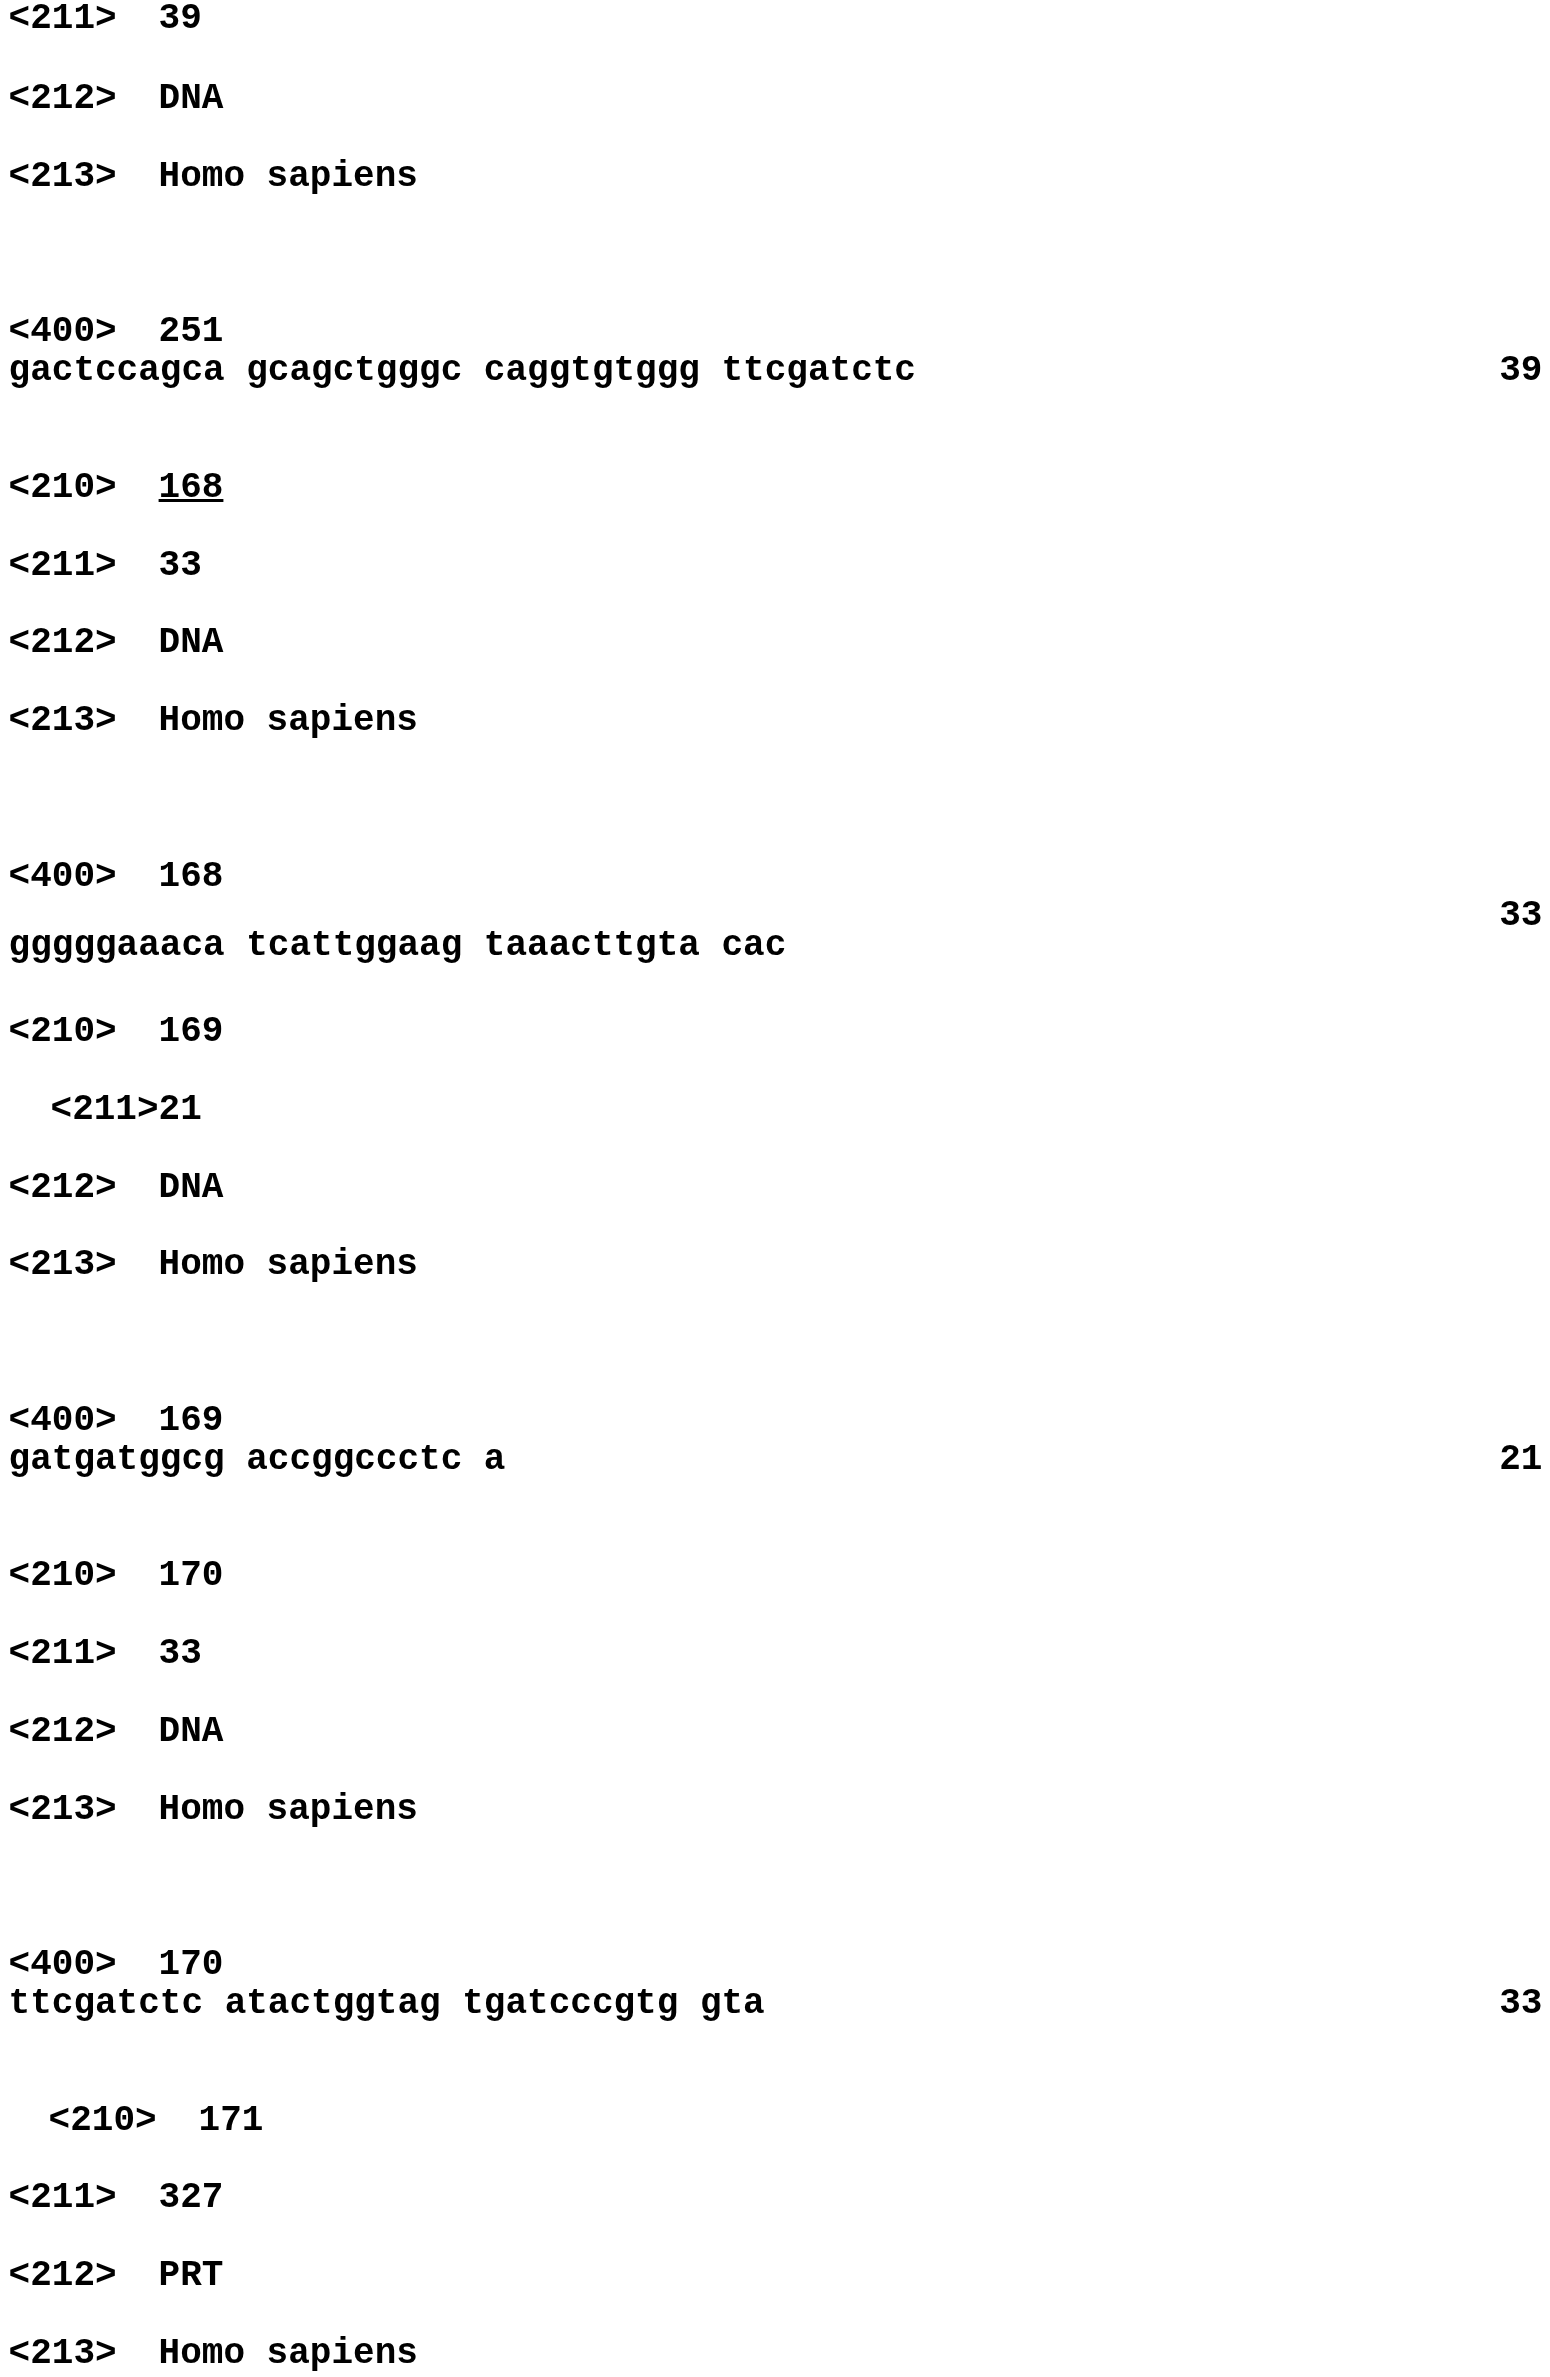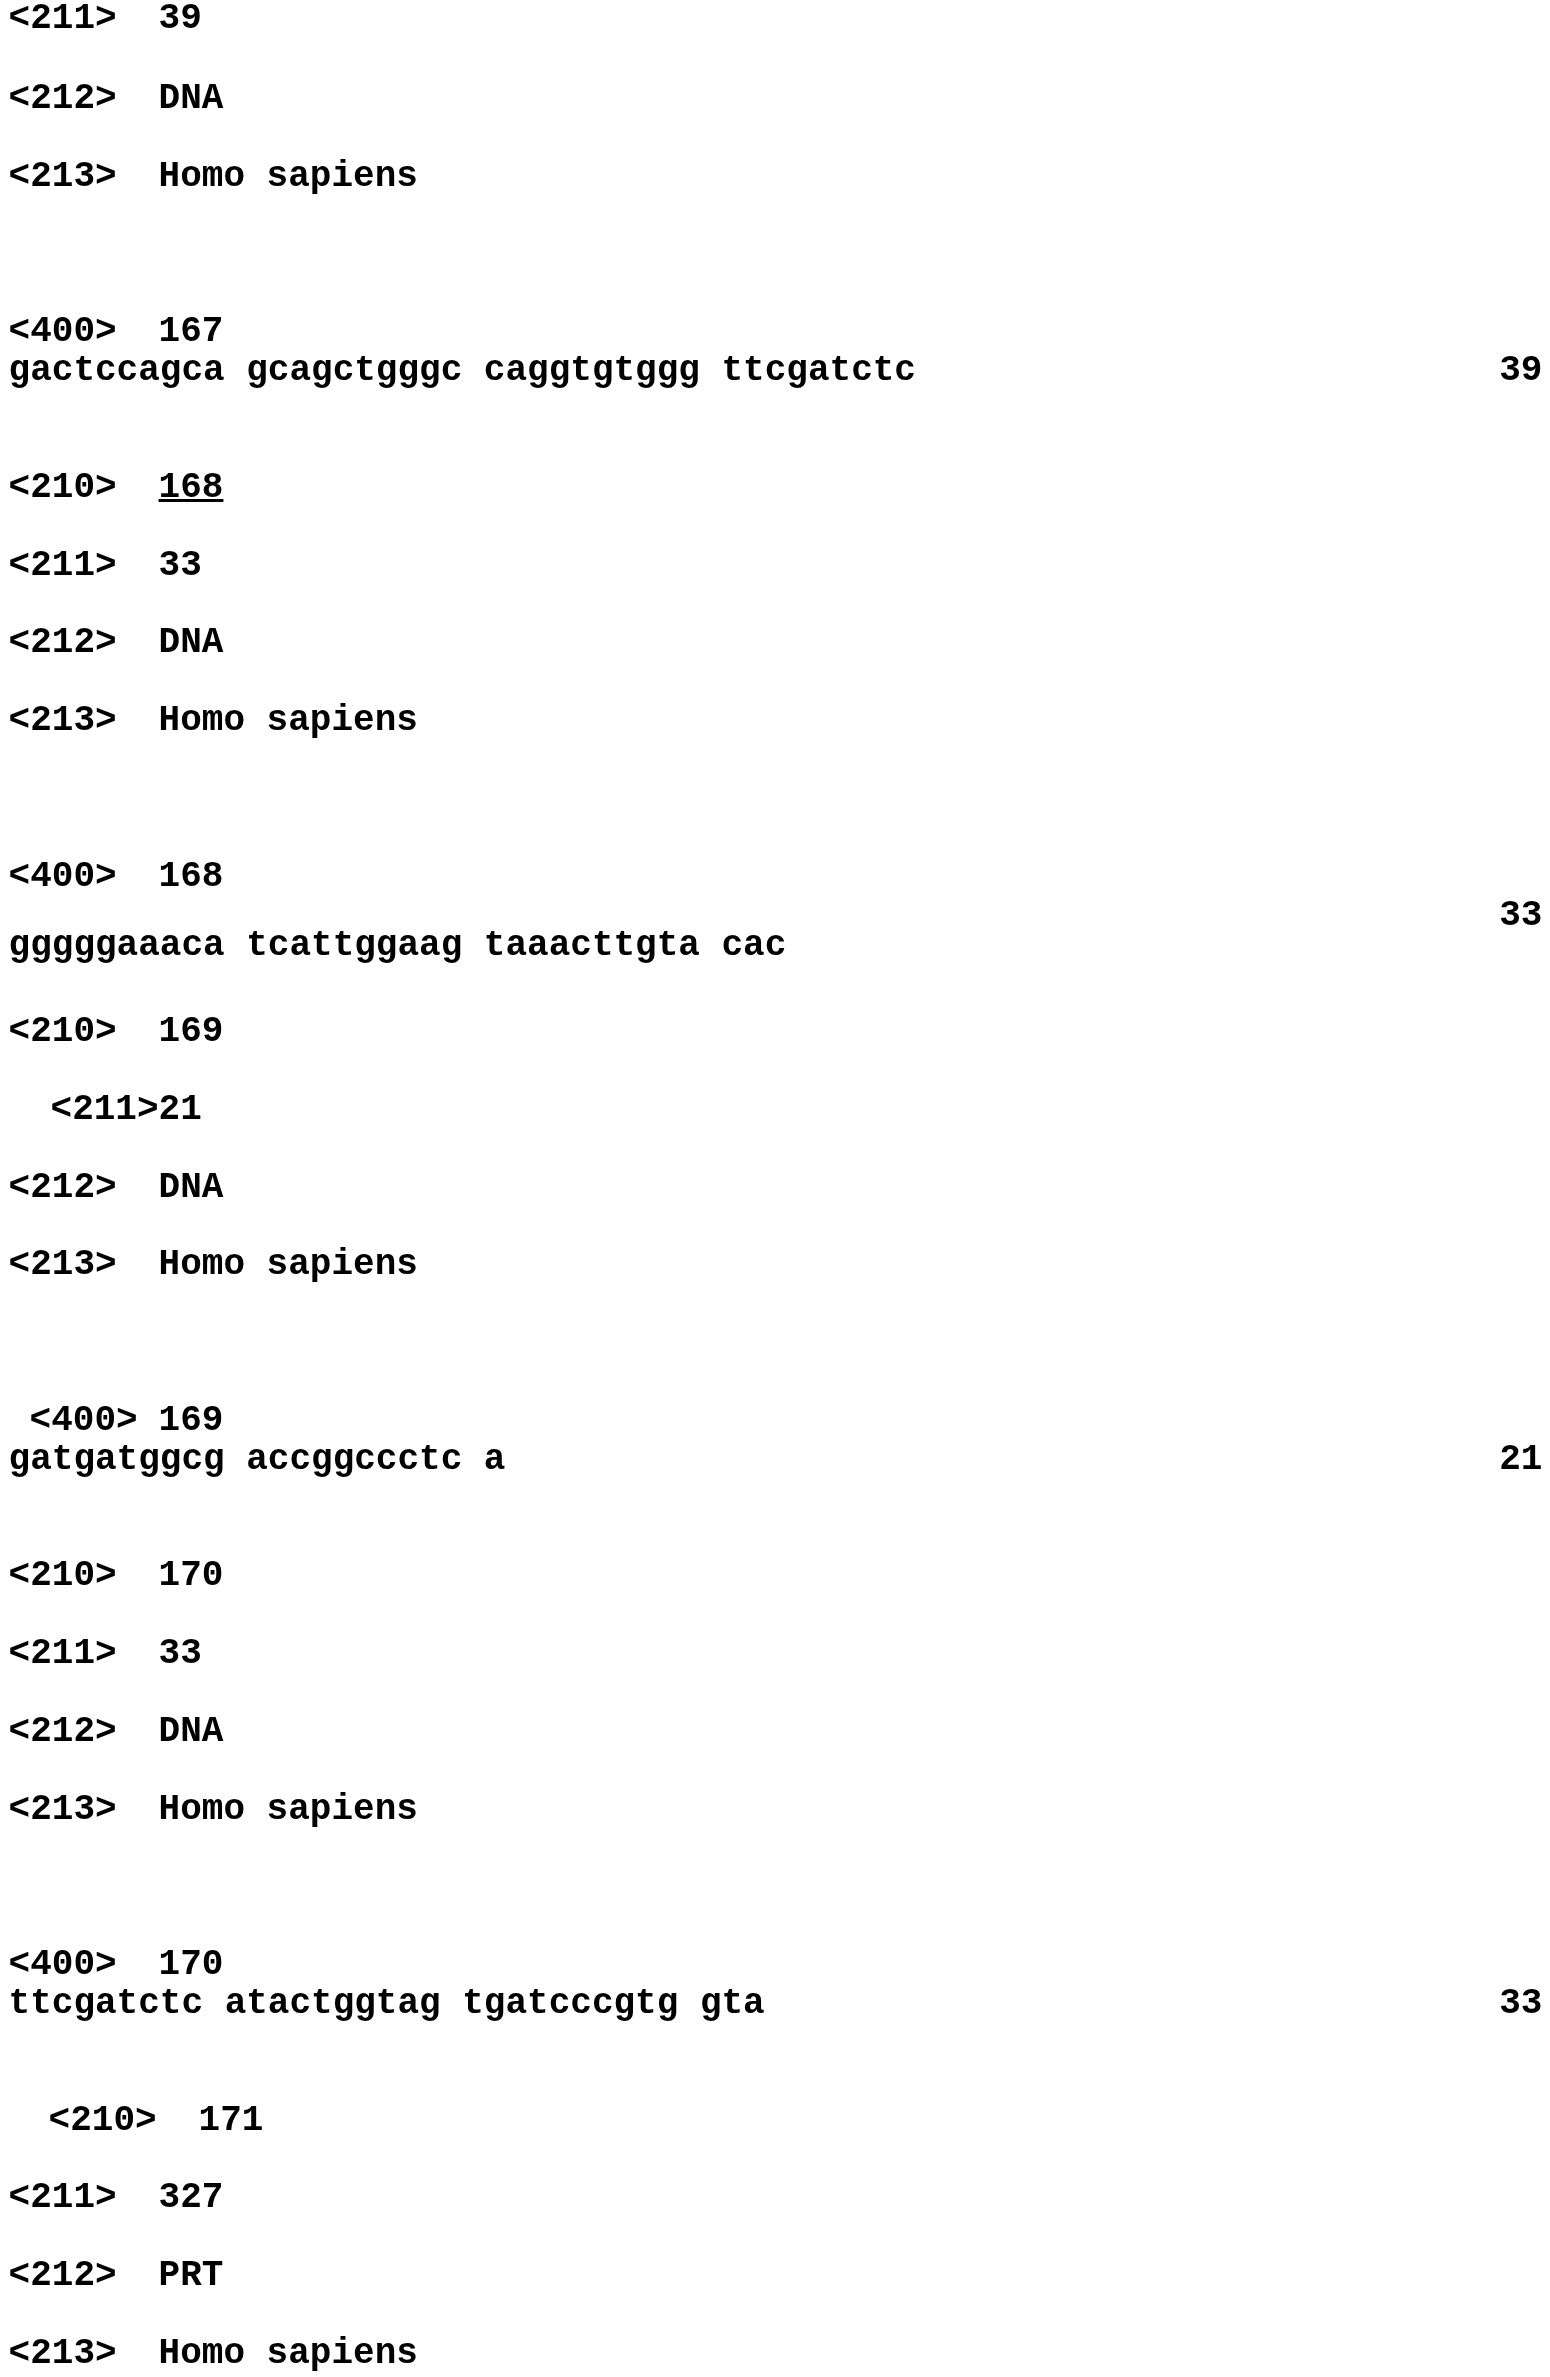--- a/index.html
+++ b/index.html
@@ -14,35 +14,35 @@
     .tag { display: inline-block; width: 150px; }
     .len { position: absolute; right: 8.6px; white-space: pre; line-height: 1; }
   </style>
 </head>
 <body>
 
 <div id="doc">
     <div class="ln" style="top: 1px;"><span class="tag">&lt;211&gt;</span><span>39</span></div>
     <div class="ln" style="top: 81px;"><span class="tag">&lt;212&gt;</span><span>DNA</span></div>
     <div class="ln" style="top: 159px;"><span class="tag">&lt;213&gt;</span><span>Homo sapiens</span></div>
-    <div class="ln" style="top: 314px;"><span class="tag">&lt;400&gt;</span><span>167</span></div>
+    <div class="ln" style="top: 314px;"><span class="tag">&lt;400&gt;</span><span>251</span></div>
     <div class="ln" style="top: 353px;">gactccagca gcagctgggc caggtgtggg ttcgatctc</div>
     <div class="len" style="top: 353px;">39</div>
     <div class="ln" style="top: 470px; text-decoration: underline;"><span class="tag">&lt;210&gt;</span><span>168</span></div>
     <div class="ln" style="top: 548px;"><span class="tag">&lt;211&gt;</span><span>33</span></div>
     <div class="ln" style="top: 625px;"><span class="tag">&lt;212&gt;</span><span>DNA</span></div>
     <div class="ln" style="top: 703px;"><span class="tag">&lt;213&gt;</span><span>Homo sapiens</span></div>
     <div class="ln" style="top: 859px;"><span class="tag">&lt;400&gt;</span><span>168</span></div>
     <div class="ln" style="top: 928px;">gggggaaaca tcattggaag taaacttgta cac</div>
     <div class="len" style="top: 898px;">33</div>
     <div class="ln" style="top: 1014px;"><span class="tag">&lt;210&gt;</span><span>169</span></div>
     <div class="ln" style="top: 1092px; text-align: right;"><span class="tag">&lt;211&gt;</span><span>21</span></div>
     <div class="ln" style="top: 1170px;"><span class="tag">&lt;212&gt;</span><span>DNA</span></div>
     <div class="ln" style="top: 1247px;"><span class="tag">&lt;213&gt;</span><span>Homo sapiens</span></div>
-    <div class="ln" style="top: 1403px; text-align: center;"><span class="tag">&lt;400&gt;</span><span>169</span></div>
+    <div class="ln" style="top: 1403px;"><span class="tag">&lt;400&gt;</span><span>169</span></div>
     <div class="ln" style="top: 1442px;">gatgatggcg accggccctc a</div>
     <div class="len" style="top: 1442px;">21</div>
     <div class="ln" style="top: 1558px;"><span class="tag">&lt;210&gt;</span><span>170</span></div>
     <div class="ln" style="top: 1636px;"><span class="tag">&lt;211&gt;</span><span>33</span></div>
     <div class="ln" style="top: 1714px;"><span class="tag">&lt;212&gt;</span><span>DNA</span></div>
     <div class="ln" style="top: 1792px;"><span class="tag">&lt;213&gt;</span><span>Homo sapiens</span></div>
     <div class="ln" style="top: 1947px;"><span class="tag">&lt;400&gt;</span><span>170</span></div>
     <div class="ln" style="top: 1986px;">ttcgatctc atactggtag tgatcccgtg gta</div>
     <div class="len" style="top: 1986px;">33</div>
     <div class="ln" style="top: 2103px; margin-left: 40px;"><span class="tag">&lt;210&gt;</span><span>171</span></div>

